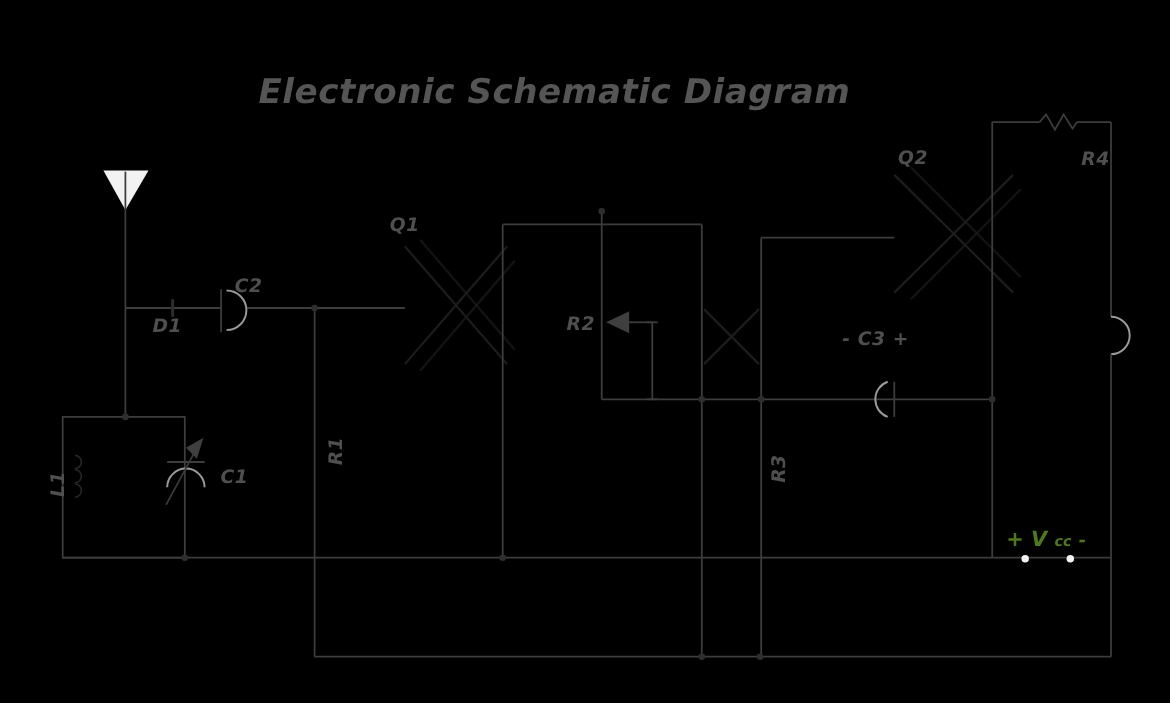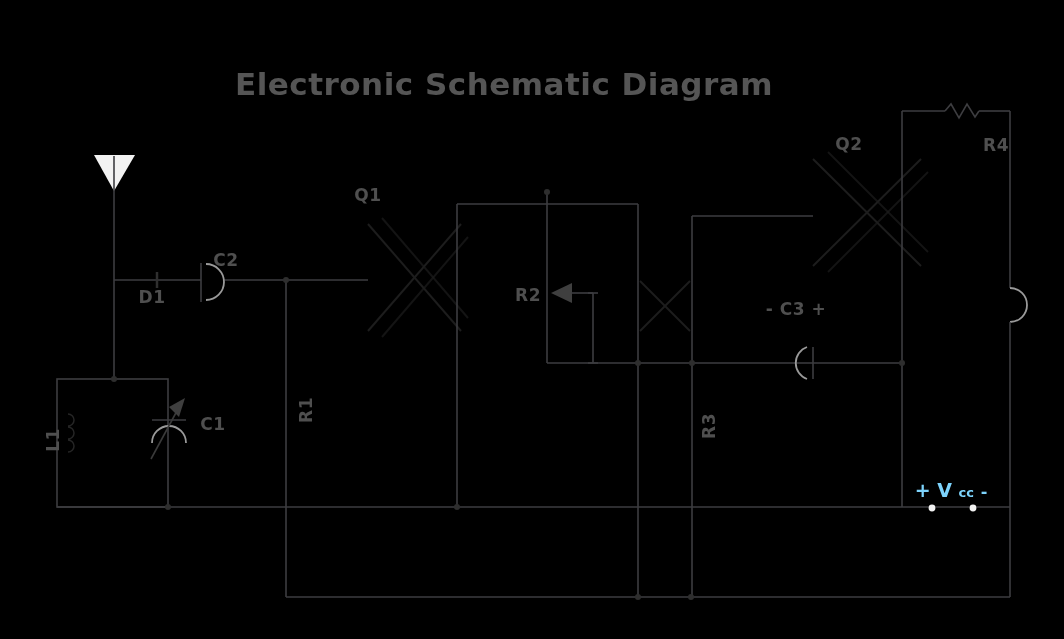--- a/index.html
+++ b/index.html
@@ -2,20 +2,21 @@
 <html style="--bg: #000000; --wire: #3d3d40; --faint: #1d1d1d; --arc: #9a9a9a; --label: #4f4f4f; --title: #555555; --white: #f2f2f2; --dot: #2e2e2e;"><head>
 <meta charset="utf-8">
 <style>
   html,body{margin:0;padding:0;background:#000;}
   #stage{
     position:relative;
     width:1064px;height:639px;
     background:var(--bg,#000);
     overflow:hidden;
     font-family:"DejaVu Sans","Liberation Sans",sans-serif;
+    font-style:italic;
   }
   svg{position:absolute;left:0;top:0;}
   .lbl{
     position:absolute;
     transform:translate(-50%,-50%);
     color:var(--label,#4f4f4f);
     font-weight:bold;
     font-size:17px;
     white-space:nowrap;
     letter-spacing:0.5px;
@@ -28,21 +29,21 @@
     color:var(--title,#555);
     font-size:31px;
     font-weight:bold;
     letter-spacing:0.5px;
     white-space:nowrap;
   }
   #vcc-label{
     position:absolute;
     transform:translate(-50%,-50%);
     left:951px;top:490px;
-    color:#7dd3fc;
+    color:#4d7c0f;
     font-weight:bold;
     white-space:nowrap;
     font-size:19px;
   }
   #vcc-label .sub{font-size:13px;}
   #vcc-label .minus{font-size:16px;}
   .wire{stroke:var(--wire,#3d3d40);stroke-width:1.6;fill:none;}
   .faint{stroke:var(--faint,#1d1d1d);stroke-width:2;fill:none;}
   .arc{stroke:var(--arc,#9a9a9a);stroke-width:1.8;fill:none;}
   .dot{fill:var(--dot,#2e2e2e);stroke:none;}
@@ -156,26 +157,26 @@
     <g>
       <circle class="wdot" cx="932" cy="508" r="3.4"></circle>
       <circle class="wdot" cx="973" cy="508" r="3.4"></circle>
     </g>
   </svg>
 
   <div id="title">Electronic Schematic Diagram</div>
 
   <div class="lbl" style="left:152px;top:297px">D1</div>
   <div class="lbl" style="left:226px;top:260px">C2</div>
-  <div class="lbl" style="left:368px;top:195px">Q1</div>
+  <div class="lbl" style="left:368px;top:205px">Q1</div>
   <div class="lbl rot" style="left:53px;top:440px">L1</div>
-  <div class="lbl" style="left:213px;top:424px">C1</div>
+  <div class="lbl" style="left:213px;top:434px">C1</div>
   <div class="lbl rot" style="left:306px;top:410px">R1</div>
   <div class="lbl" style="left:528px;top:295px">R2</div>
   <div class="lbl rot" style="left:709px;top:426px">R3</div>
-  <div class="lbl" style="left:849px;top:144px">Q2</div>
+  <div class="lbl" style="left:830px;top:144px">Q2</div>
   <div class="lbl" style="left:996px;top:145px">R4</div>
 
   <div class="lbl" style="left:796px;top:309px"><span>-</span> <span>C3</span> <span>+</span></div>
 
   <div id="vcc-label"><span>+</span> <span>V</span> <span class="sub">cc</span> <span class="minus">-</span></div>
 
 </div>
 
 </body></html>

